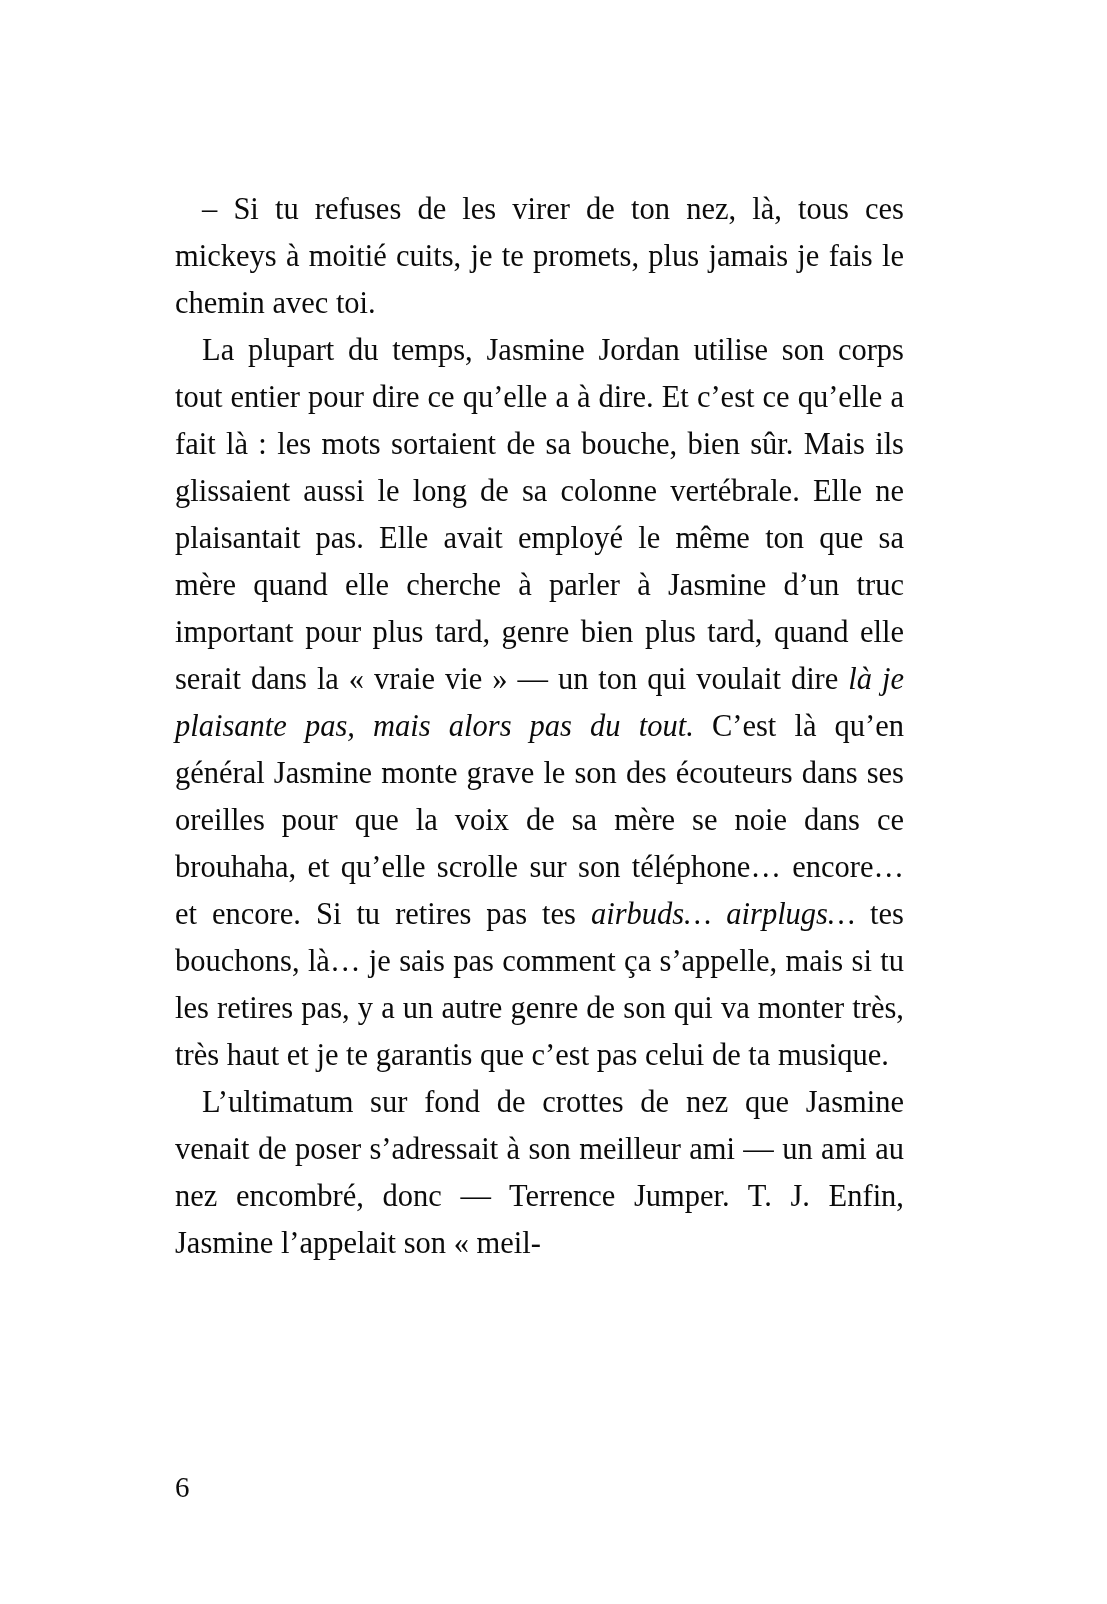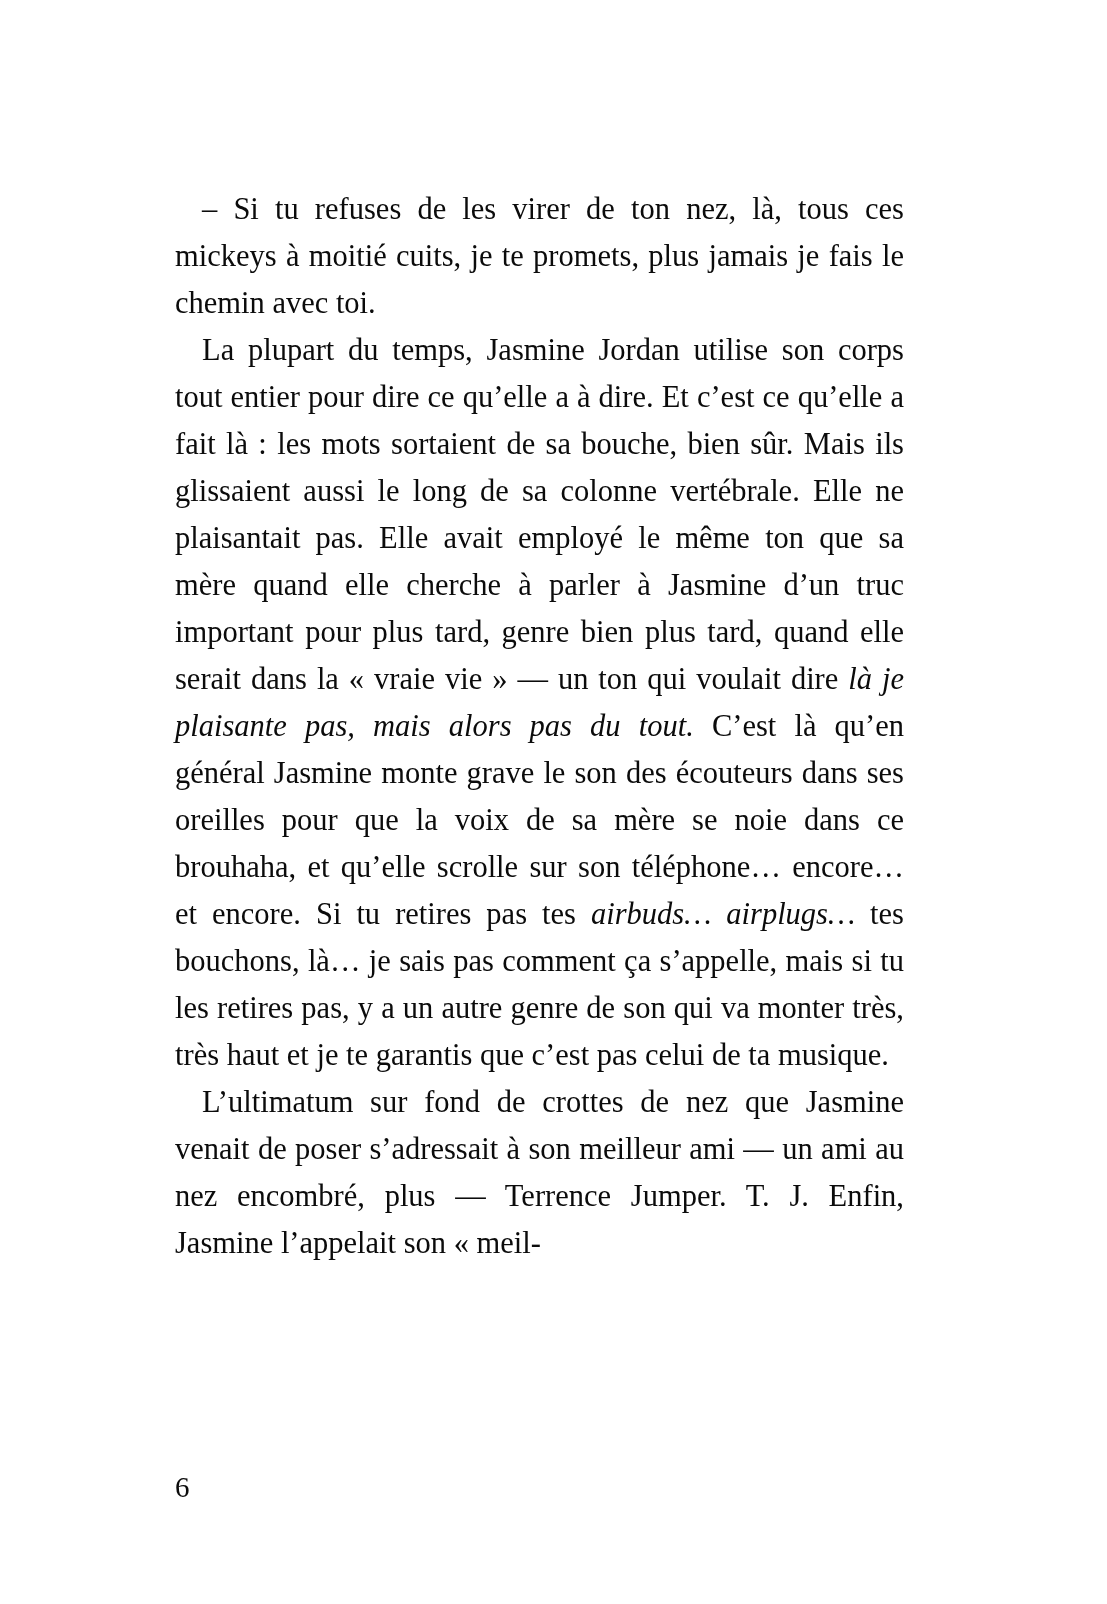--- a/index.html
+++ b/index.html
@@ -57,20 +57,20 @@
     <p class="para">
       <span>– Si tu refuses de les virer de ton nez, là, tous ces mickeys à moitié cuits, je te promets, plus jamais je fais le chemin avec toi.</span>
     </p>
 
     <p class="para">
       <span>La plupart du temps, Jasmine Jordan utilise son corps tout entier pour dire ce qu’elle a à dire. Et c’est ce qu’elle a fait là : les mots sortaient de sa bouche, bien sûr. Mais ils glissaient aussi le long de sa colonne vertébrale. Elle ne plaisantait pas. Elle avait employé le même ton que sa mère quand elle cherche à parler à Jasmine d’un truc important pour plus tard, genre bien plus tard, quand elle serait dans la « vraie vie » — un ton qui voulait dire </span><em>là je plaisante pas, mais alors pas du tout.</em><span> C’est là qu’en général Jasmine monte grave le son des écouteurs dans ses oreilles pour que la voix de sa mère se noie dans ce brouhaha, et qu’elle scrolle sur son téléphone… encore… et encore. Si tu retires pas tes </span><em>airbuds… airplugs…</em><span> tes bouchons, là… je sais pas comment ça s’appelle, mais si tu les retires pas, y a un autre genre de son qui va monter très, très haut et je te garantis que c’est pas celui de ta musique.</span>
     </p>
 
 
     <p class="para">
-      <span>L’ultimatum sur fond de crottes de nez que Jasmine venait de poser s’adressait à son meilleur ami — un ami au nez encombré, plus — Terrence Jumper. T. J. Enfin, Jasmine l’appelait son « meil-</span>
+      <span>L’ultimatum sur fond de crottes de nez que Jasmine venait de poser s’adressait à son meilleur ami — un ami au nez encombré, donc — Terrence Jumper. T. J. Enfin, Jasmine l’appelait son « meil-</span>
     </p>
 
   </div>
 
   <div class="page-number">6</div>
 
 </div>
 
 </body></html>

